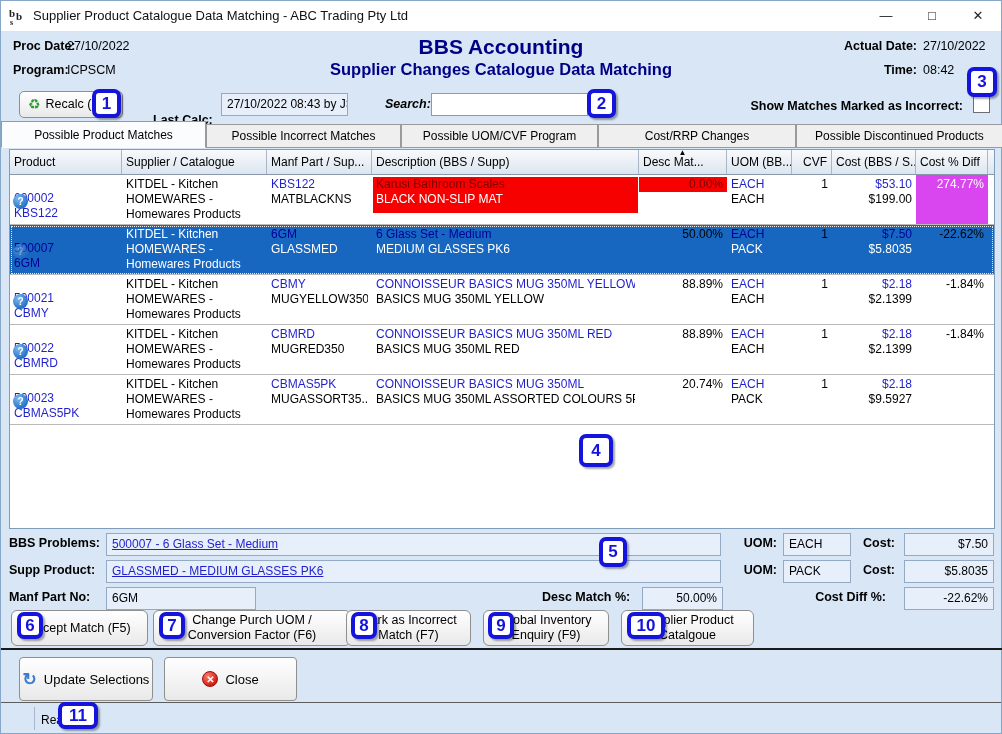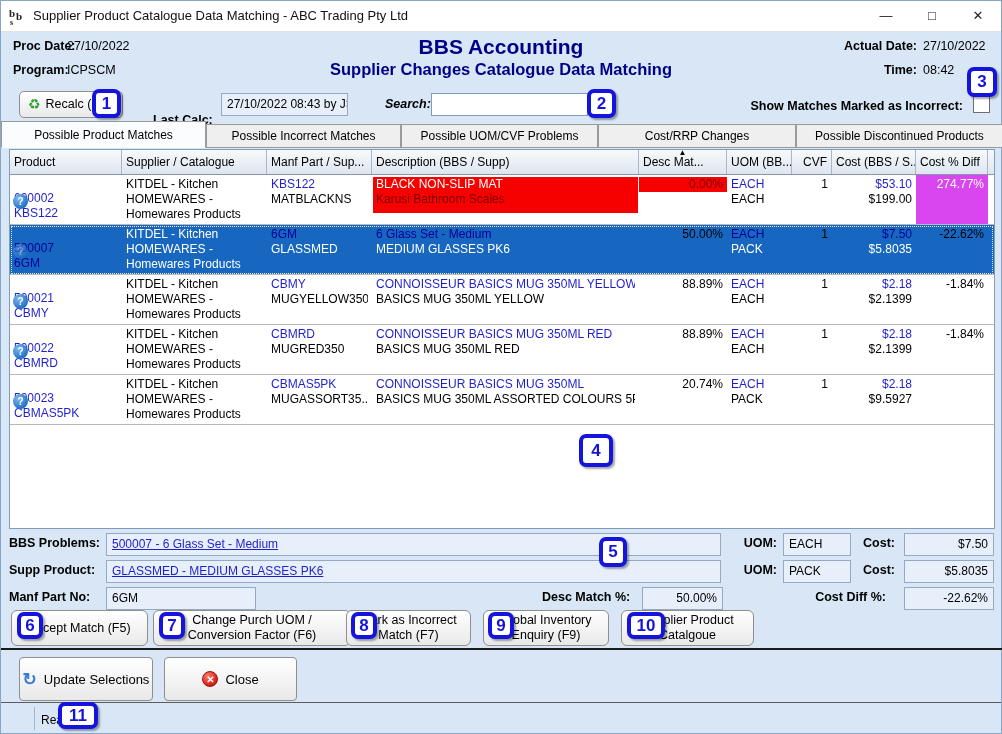--- a/index.html
+++ b/index.html
@@ -136,21 +136,21 @@
   <span class="lbl" style="left:152px;top:112px;">Last Calc:</span>
   <div class="field" style="left:220px;top:92px;width:127px;">27/10/2022 08:43 by JS2</div>
   <span class="lbl" style="left:384px;top:96px;font-style:italic;">Search:</span>
   <input class="search-input" type="text" value="" style="">
   <span class="lbl" style="right:38px;top:98px;">Show Matches Marked as Incorrect:</span>
   <span class="checkbox"></span>
 
   <div class="tabs" id="tabbar">
       <div class="tab active" style="left: 0px; width: 205px;">Possible Product Matches</div>
       <div class="tab" style="left: 205px; width: 195px;">Possible Incorrect Matches</div>
-      <div class="tab" style="left: 400px; width: 197px;">Possible UOM/CVF Problems</div>
+      <div class="tab" style="left: 400px; width: 197px;">Possible UOM/CVF Program</div>
       <div class="tab" style="left: 597px; width: 198px;">Cost/RRP Changes</div>
       <div class="tab" style="left: 795px; width: 207px;">Possible Discontinued Products</div>
     </div>
 
   <div class="grid">
     <div class="thead" id="thead" style="grid-template-columns: 112px 145px 105px 267px 88px 65px 40px 84px 72px;">
         <div class="th">
           <span>Product</span>
         </div>
         <div class="th">
@@ -186,22 +186,22 @@
             <span class="ln l2">KITDEL - Kitchen</span>
             <span class="ln l2">HOMEWARES -</span>
             <span class="ln l2">Homewares Products</span>
           </div>
           <div class="cell ">
             <span class="ln l1">KBS122</span>
             <span class="ln l2">MATBLACKNS</span>
           </div>
           <div class="cell desc-alert">
             <span class="lnwrap" style="display: block;">
+              <span class="ln l1">Karusi Bathroom Scales</span>
               <span class="ln l2">BLACK NON-SLIP MAT</span>
-              <span class="ln l1">Karusi Bathroom Scales</span>
             </span>
           </div>
           <div class="cell right">
             <span class="ln num dm-alert">0.00%</span>
           </div>
           <div class="cell ">
             <span class="ln l1">EACH</span>
             <span class="ln l2">EACH</span>
           </div>
           <div class="cell right">

